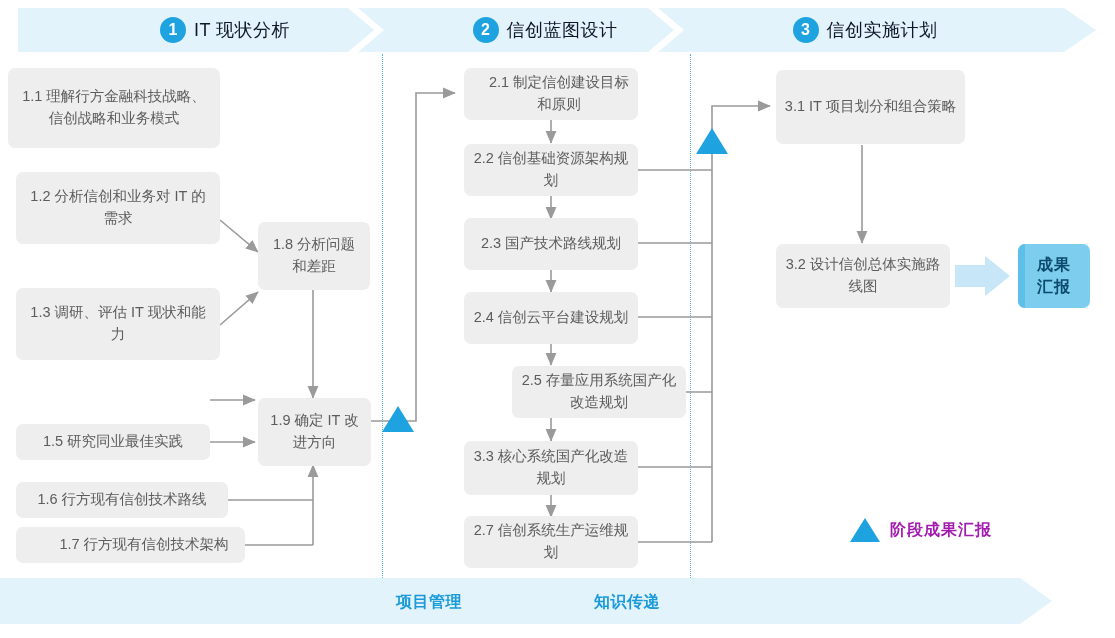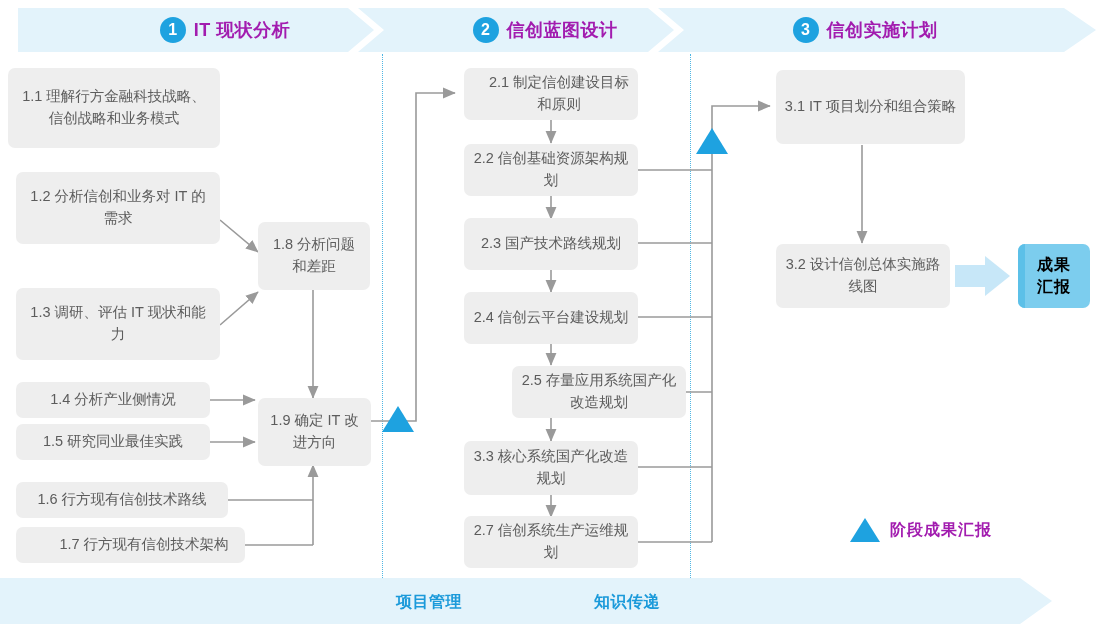--- a/index.html
+++ b/index.html
@@ -40,21 +40,21 @@
     display:flex; align-items:center; justify-content:center; gap:8px;
   }
   .stage-num{
     width:26px;height:26px;border-radius:50%;
     background:#1ea2e0;color:#fff;
     font-size:16px;font-weight:bold;
     display:flex;align-items:center;justify-content:center;
     line-height:1;
   }
   .stage-label{
-    font-size:18px;font-weight:bold;color:#a21caf;letter-spacing:.5px;
+    font-size:18px;font-weight:normal;color:#0f172a;letter-spacing:.5px;
   }
   .bottom-label{
     position:absolute;top:592px;height:20px;
     font-size:16px;font-weight:bold;color:#1b9ada;letter-spacing:.5px;
   }
   
   .vdot{
     position:absolute;width:0;border-left:1px dotted #4fb6e4;
   }
   
@@ -70,21 +70,21 @@
     padding:0 8px;
     box-sizing:border-box;
   }
   
   svg.wires{position:absolute;left:0;top:0;width:1115px;height:638px;pointer-events:none;}
   
   .result-badge{
     position:absolute;
     background:#7ccdee;
     border-radius:7px;
-    color:#000000;font-weight:bold;font-size:16px;
+    color:#0c4a6e;font-weight:bold;font-size:16px;
     display:flex;flex-direction:column;align-items:center;justify-content:center;
     line-height:1.35;
     letter-spacing:1px;
   }
   .result-badge::before{
     content:"";position:absolute;left:0;top:0;bottom:0;width:7px;
     background:#5cc0e8;border-radius:7px 0 0 7px;
   }
   
   .legend{
@@ -176,21 +176,20 @@
       <path d="M955,265 L985,265 L985,256 L1010,276 L985,296 L985,287 L955,287 z" fill="#c7e7f8"></path>
     </g>
   </svg>
 
   <div class="milestone" style="left:382px;top:406px;"></div>
   <div class="milestone" style="left:696px;top:128px;"></div>
 
   <div class="box" style="left:8px;top:68px;width:212px;height:80px;">1.1 理解行方金融科技战略、信创战略和业务模式</div>
   <div class="box" style="left:16px;top:172px;width:204px;height:72px;">1.2 分析信创和业务对 IT 的需求</div>
   <div class="box" style="left:16px;top:288px;width:204px;height:72px;">1.3 调研、评估 IT 现状和能力</div>
-  <div class="box" style="left:16px;top:382px;width:194px;height:36px;">1.4 分析产业侧情况</div>
   <div class="box" style="left:16px;top:424px;width:194px;height:36px;">1.5 研究同业最佳实践</div>
   <div class="box" style="left:16px;top:482px;width:212px;height:36px;">1.6 行方现有信创技术路线</div>
   <div class="box" style="left:16px;top:527px;width:229px;height:36px;padding-left:35px;">1.7 行方现有信创技术架构</div>
   <div class="box" style="left:258px;top:222px;width:112px;height:68px;">1.8 分析问题和差距</div>
   <div class="box" style="left:258px;top:398px;width:113px;height:68px;">1.9 确定 IT 改进方向</div>
 
   <div class="box" style="left:464px;top:68px;width:174px;height:52px;padding-left:24px;">2.1 制定信创建设目标和原则</div>
   <div class="box" style="left:464px;top:144px;width:174px;height:52px;">2.2 信创基础资源架构规划</div>
   <div class="box" style="left:464px;top:218px;width:174px;height:52px;">2.3 国产技术路线规划</div>
   <div class="box" style="left:464px;top:292px;width:174px;height:52px;">2.4 信创云平台建设规划</div>

